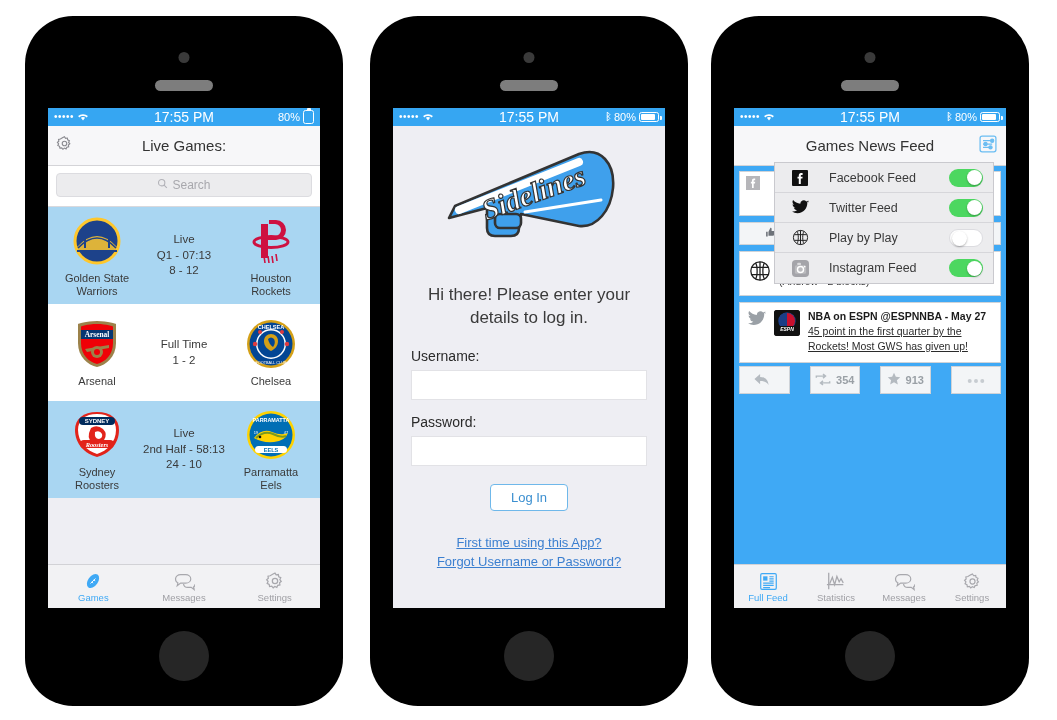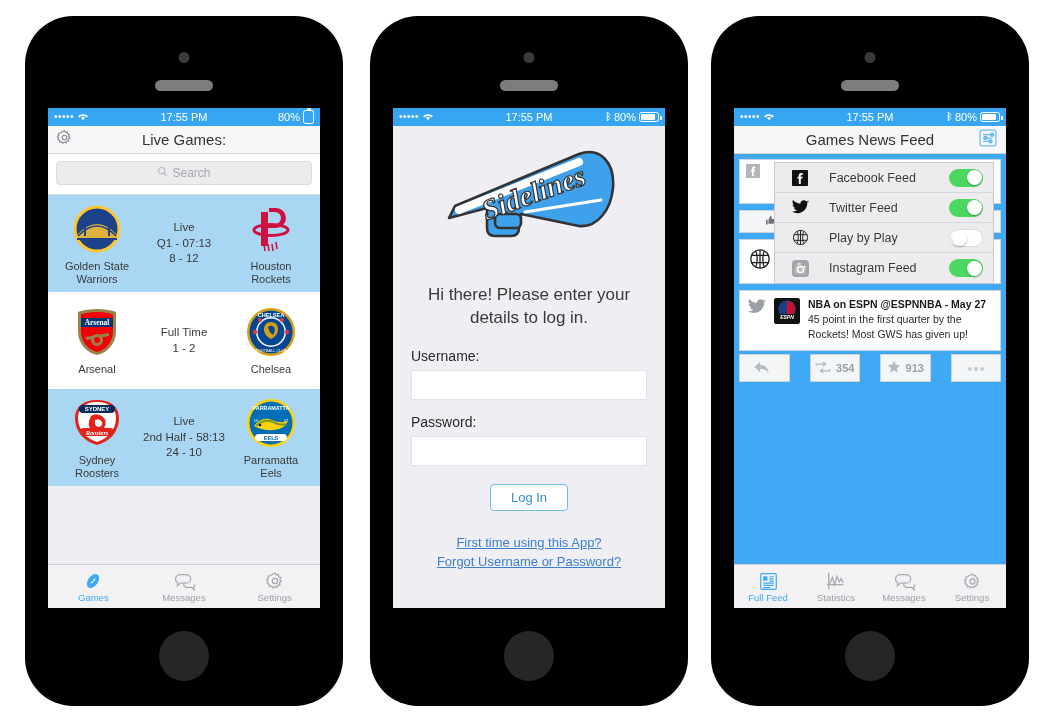--- a/index.html
+++ b/index.html
@@ -25,36 +25,36 @@
           width:50px; height:50px; border-radius:50%; background:#262626; }
   .screen { position:absolute; top:92px; left:23px; width:272px; height:500px;
             background:#eeeef3; overflow:hidden; }
 
   
   .statusbar { height:18px; background:#36a6f2; color:#fff; font-size:11px;
                display:flex; align-items:center; padding:0 6px; position:relative;}
   .sb-left { display:flex; align-items:center; gap:3px; }
   .dots { letter-spacing:0.5px; font-size:10px; line-height:1; }
   .wifi { display:inline-block; }
-  .sb-time { position:absolute; left:0; right:0; text-align:center; font-size:11px; }
+  .sb-time { position:absolute; left:0; right:0; text-align:center; font-size:14px; }
   .sb-right { margin-left:auto; display:flex; align-items:center; gap:3px;
               position:relative; z-index:2; font-size:11px; }
   .batt-h { width:20px; height:10px; border:1.3px solid #fff; border-radius:2.5px;
             position:relative; display:inline-block; }
   .batt-h::after { content:""; position:absolute; right:-3.5px; top:2.5px; width:2px;
                    height:4px; background:#fff; border-radius:0 1px 1px 0; }
   .batt-h i { position:absolute; left:1px; top:1px; bottom:1px; width:80%;
               background:#fff; border-radius:1px; display:block; }
   .batt-v { width:11px; height:14px; border:1.4px solid #fff; border-radius:2.5px;
             position:relative; display:inline-block; }
   .batt-v::after { content:""; position:absolute; top:-3.5px; left:3px; width:4px;
                    height:2px; background:#fff; border-radius:1px 1px 0 0; }
 
   
-  .navbar { height:28px; background:#f7f7f9; border-bottom:1px solid #d4d4d8;
+  .navbar { height:40px; background:#f7f7f9; border-bottom:1px solid #d4d4d8;
             display:flex; align-items:center; padding:0 8px; position:relative; }
   .nav-title { position:absolute; left:0; right:0; text-align:center;
                font-size:15px; color:#333; }
   .nav-right { margin-left:auto; position:relative; z-index:2; }
 
   
   .searchwrap { background:#fff; padding:7px 8px 9px; border-bottom:1px solid #d9d9dd;}
   .searchbox { height:24px; background:#ececee; border:1px solid #dcdce0;
                border-radius:4px; display:flex; align-items:center;
                justify-content:center; gap:4px; color:#a8a8ad; font-size:12px; }
@@ -108,21 +108,21 @@
             display:flex; align-items:center; justify-content:center; gap:4px; }
   .pbp { padding:8px 9px; }
   .pbp-row { display:flex; align-items:flex-start; gap:8px; }
   .pbp-t1 { font-size:10.5px; font-weight:bold; color:#222; }
   .pbp-t2 { font-size:10.5px; color:#333; margin-top:3px; }
   .tw { padding:7px 8px 8px; display:flex; gap:8px; }
   .tw-av { width:26px; height:26px; flex:0 0 26px; background:#111;
            border-radius:3px; display:flex; align-items:center;
            justify-content:center; overflow:hidden; }
   .tw-h { font-size:10.5px; font-weight:bold; color:#1b1b1b; }
-  .tw-b { font-size:10.5px; color:#2b2b2b; line-height:1.45; margin-top:2px; }
+  .tw-b { font-size:10.5px; color:#2b2b2b; line-height:1.45; margin-top:2px;text-decoration:underline; }
   .twactions { display:flex; gap:20px; }
   .twbtn { flex:1; background:#f3f5f7; border:1px solid #cfd3d8; text-align:center;
            padding:5px 0; font-size:11px; font-weight:bold; color:#9aa0a6;
            display:flex; align-items:center; justify-content:center; gap:5px; }
 
   
   .dropdown { position:absolute; top:54px; left:40px; width:220px;
               background:#ececee; border:1px solid #c9c9ce; z-index:9; }
   .dd-row { height:30px; display:flex; align-items:center; padding:0 10px;
             border-bottom:1px solid #d6d6da; }

